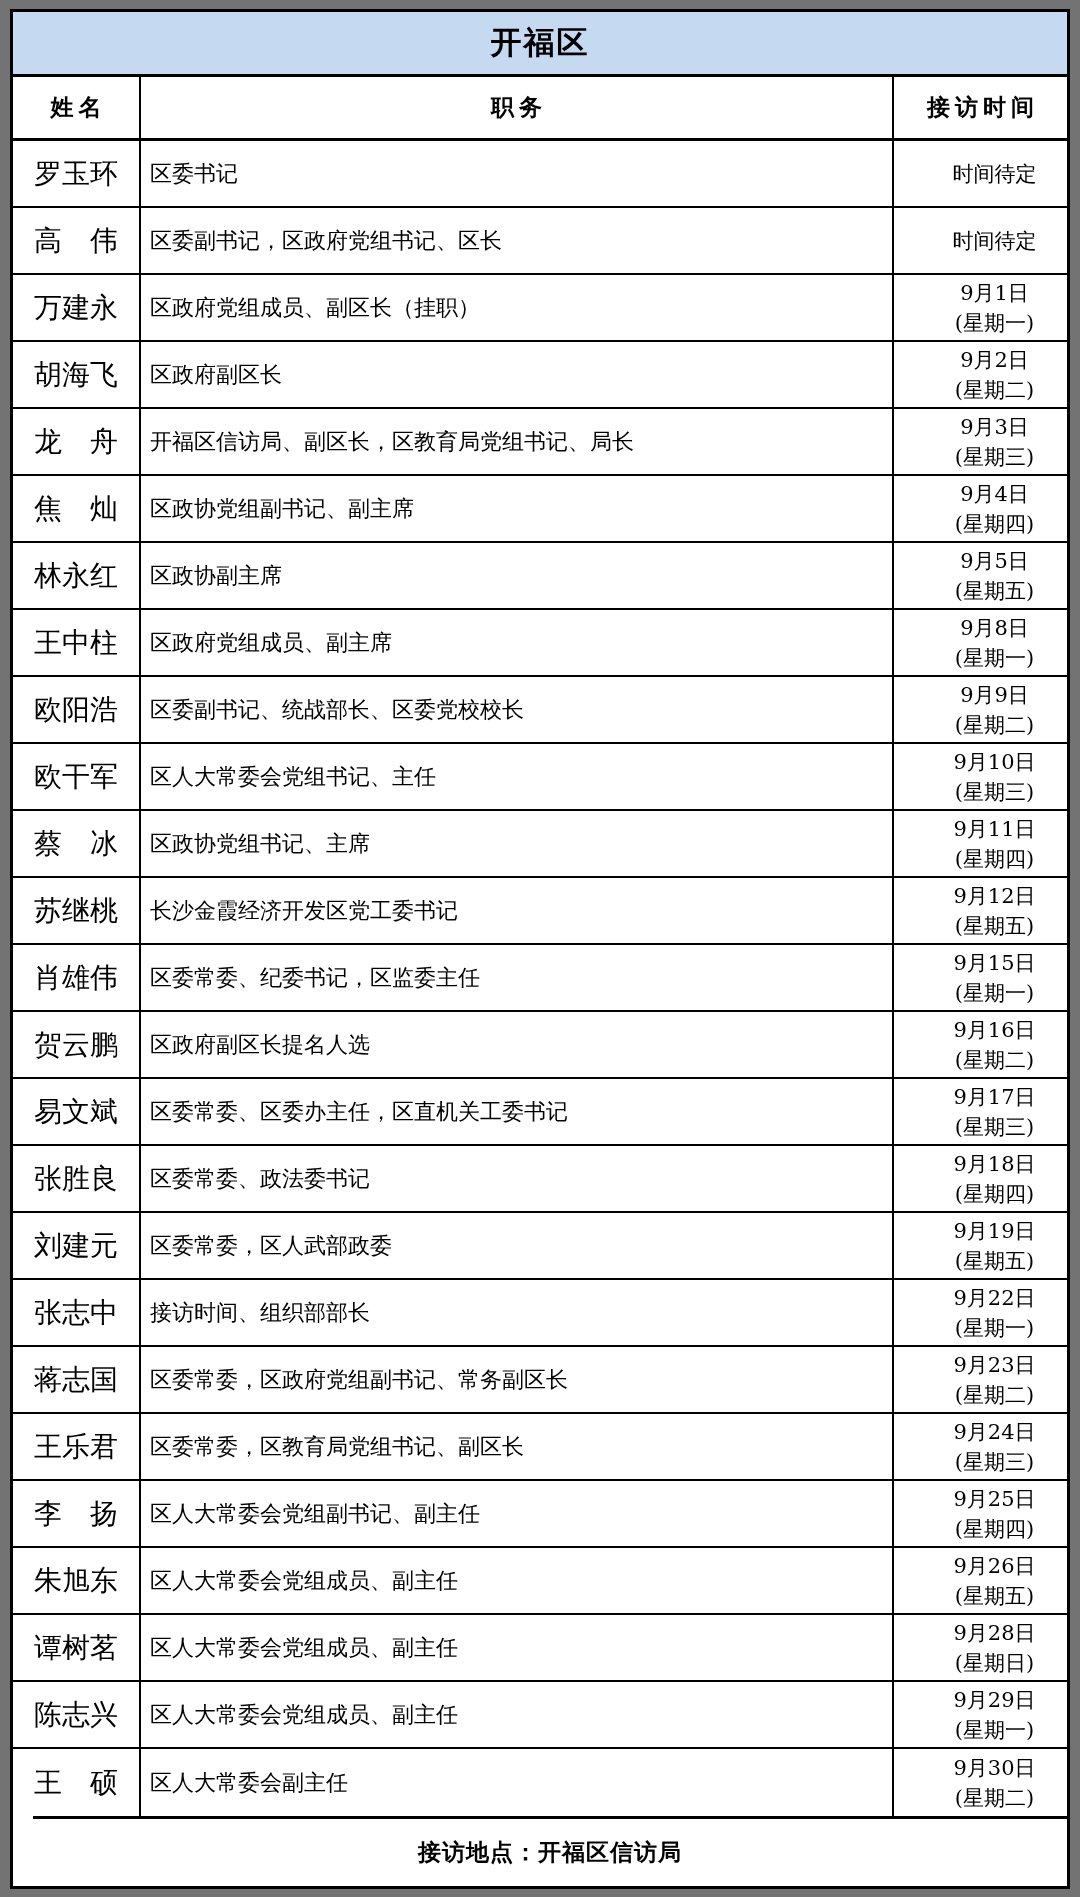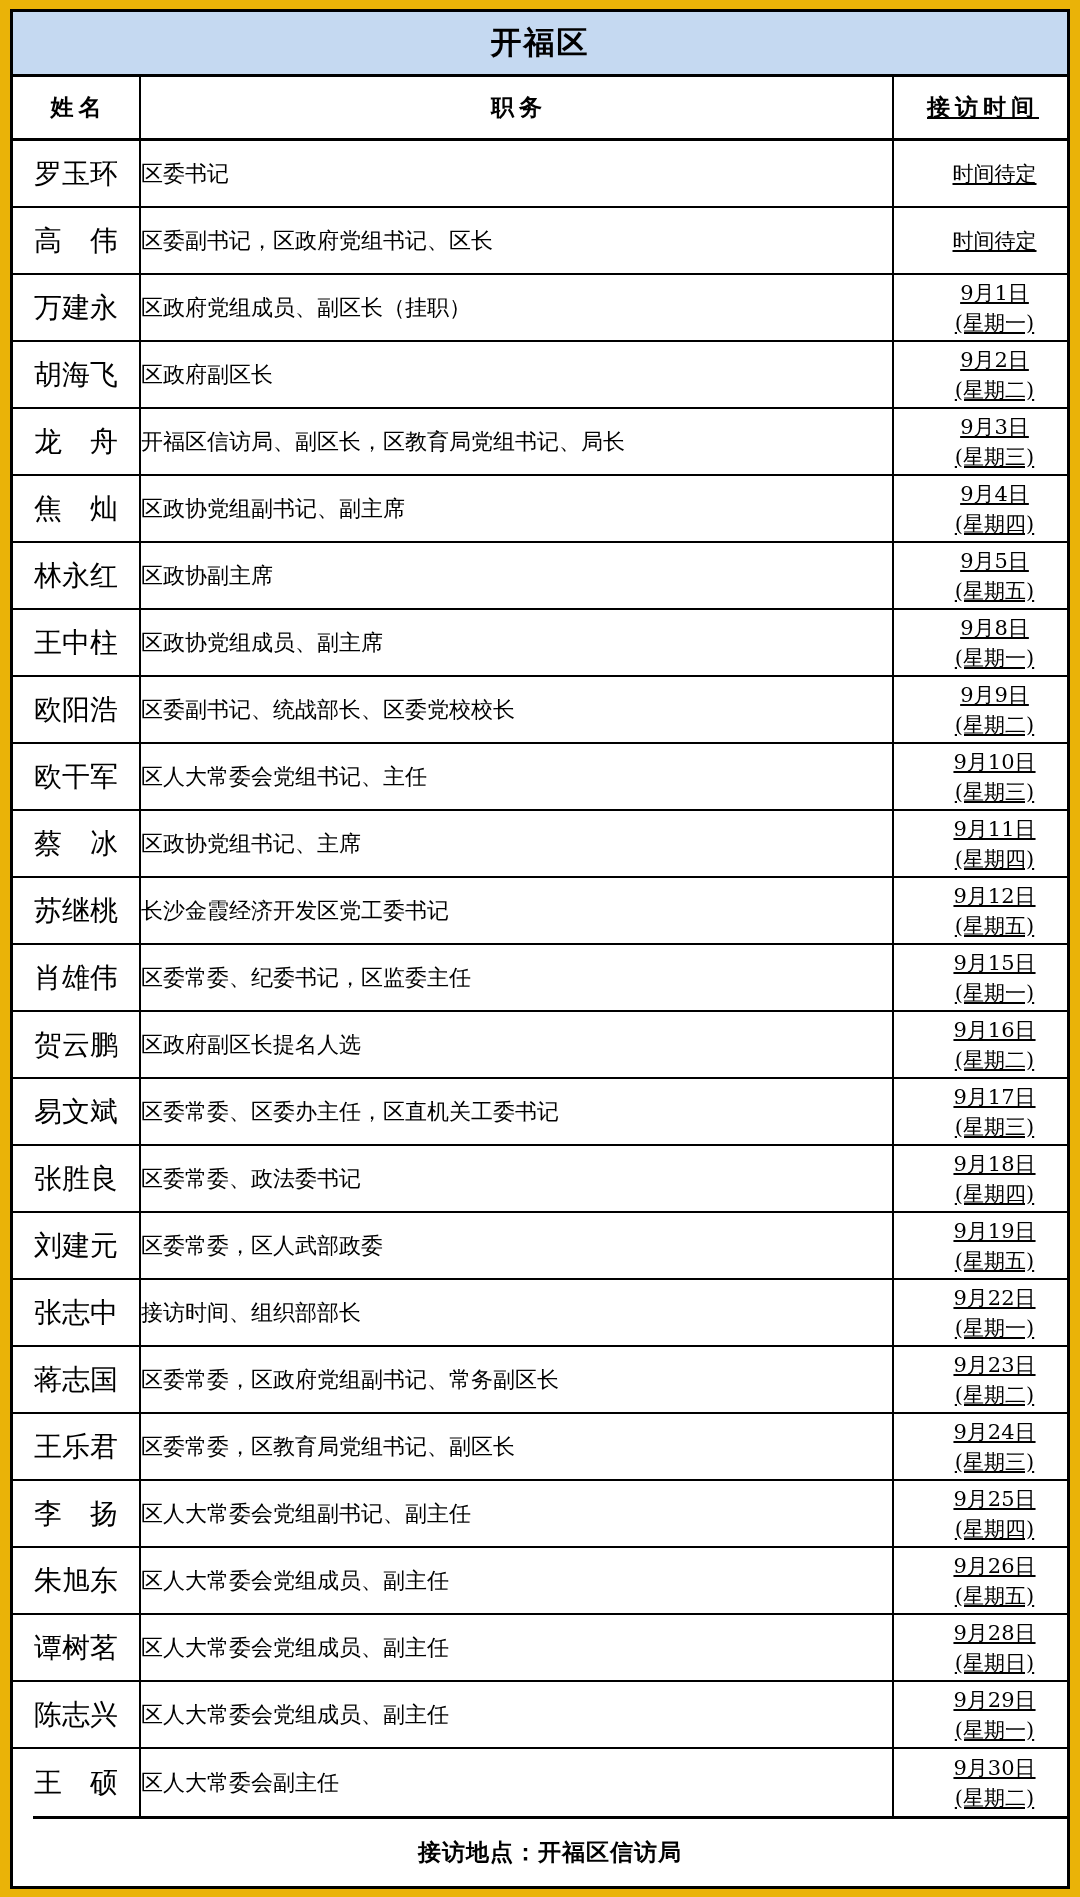--- a/index.html
+++ b/index.html
@@ -6,21 +6,21 @@
   html, body {
     width: 1080px;
     background: #ffffff;
     font-family: "DejaVu Serif", "Liberation Serif", serif;
     color: #000000;
   }
   .page {
     position: relative;
     width: 1080px;
     height: 1897px;
-    background: #eab308;
+    background: #737373;
     overflow: hidden;
   }
   .sched-table {
     position: absolute;
     left: 10px;
     top: 9px;
     width: 1060px;
     border: 3px solid #000;
     background: #fff;
   }
@@ -61,30 +61,30 @@
     flex: 0 0 128px;
     border-right: 2px solid #000;
     justify-content: center;
     text-align: center;
     font-size: 28px;
   }
   .pos-col {
     flex: 1 1 auto;
     border-right: 2px solid #000;
     justify-content: flex-start;
+    padding-left: 9px;
     font-size: 22px;
   }
   .time-col {
     width: 173px;
     flex: 0 0 173px;
     flex-direction: column;
     justify-content: center;
     text-align: right;
     font-size: 21px;
-    text-decoration: underline;
   }
   .header-row .cell { font-size: 23px; }
   .header-row .name-col,
   .header-row .pos-col,
   .header-row .time-col {
     letter-spacing: 5px;
     text-indent: 5px;
     justify-content: center;
     padding-left: 0;
   }
@@ -176,21 +176,21 @@
     <div class="cell name-col">林永红</div>
     <div class="cell pos-col">区政协副主席</div>
     <div class="cell time-col">
             <div class="time-line">9月5日</div>
             <div class="time-line">(星期五)</div>
           </div>
   </div>
 
   <div class="row data-row">
     <div class="cell name-col">王中柱</div>
-    <div class="cell pos-col">区政协党组成员、副主席</div>
+    <div class="cell pos-col">区政府党组成员、副主席</div>
     <div class="cell time-col">
             <div class="time-line">9月8日</div>
             <div class="time-line">(星期一)</div>
           </div>
   </div>
 
   <div class="row data-row">
     <div class="cell name-col">欧阳浩</div>
     <div class="cell pos-col">区委副书记、统战部长、区委党校校长</div>
     <div class="cell time-col">

